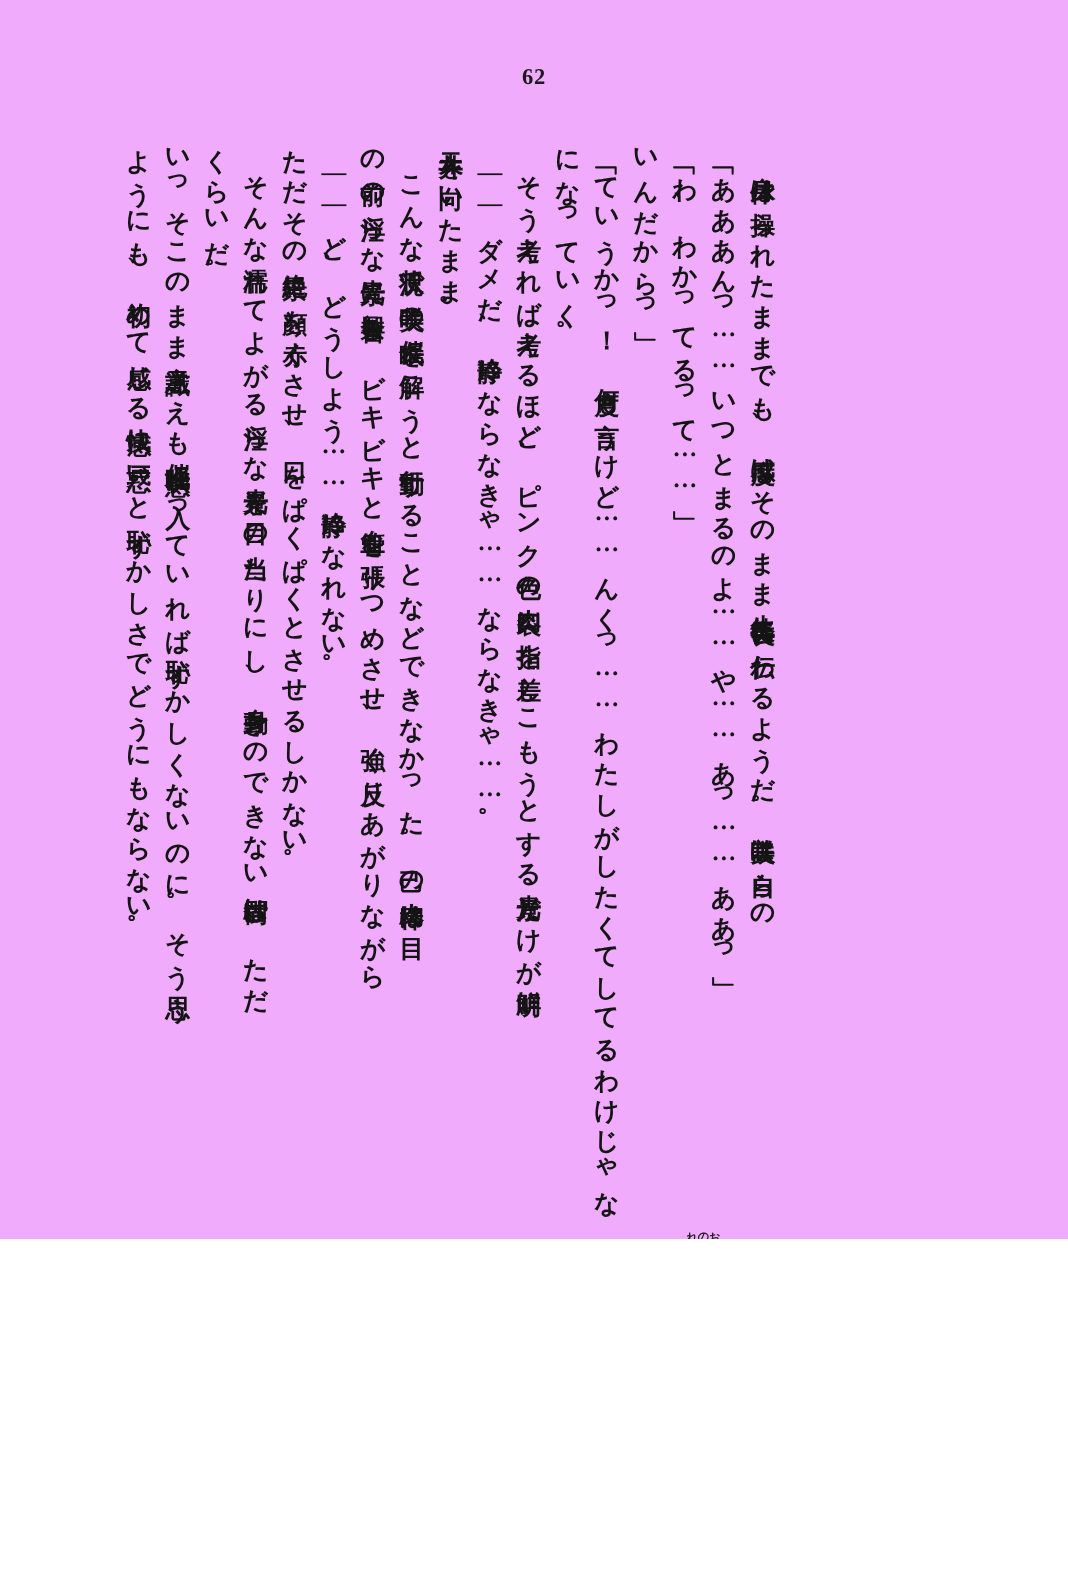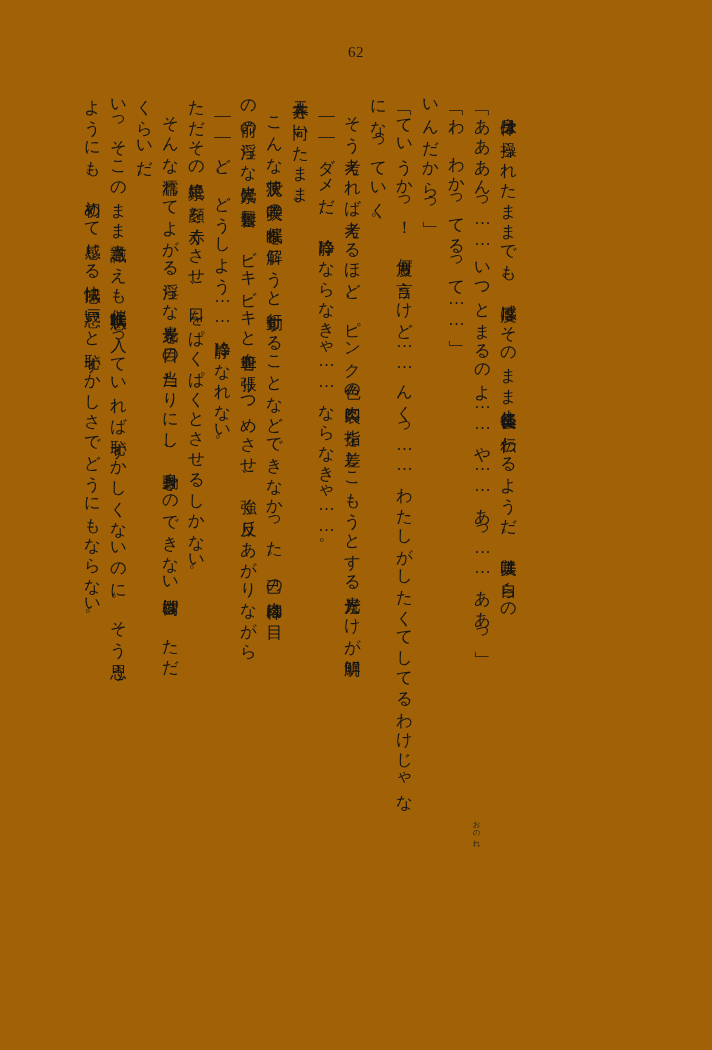--- a/index.html
+++ b/index.html
@@ -7,24 +7,25 @@
     padding: 0;
     background: #ffffff;
   }
   body {
     font-family: "Liberation Serif", "DejaVu Serif", serif;
     color: #111111;
   }
   #page {
     position: relative;
     width: 712px;
-    height: 1050px;
-    background: #a16207;
+    height: 826px;
+    background: #f0abfc;
     overflow: hidden;
     box-sizing: border-box;
+    font-weight: bold;
   }
   
   #page-number {
     position: absolute;
     top: 44px;
     left: 0;
     width: 712px;
     text-align: center;
     font-size: 15px;
     letter-spacing: 0.5px;

